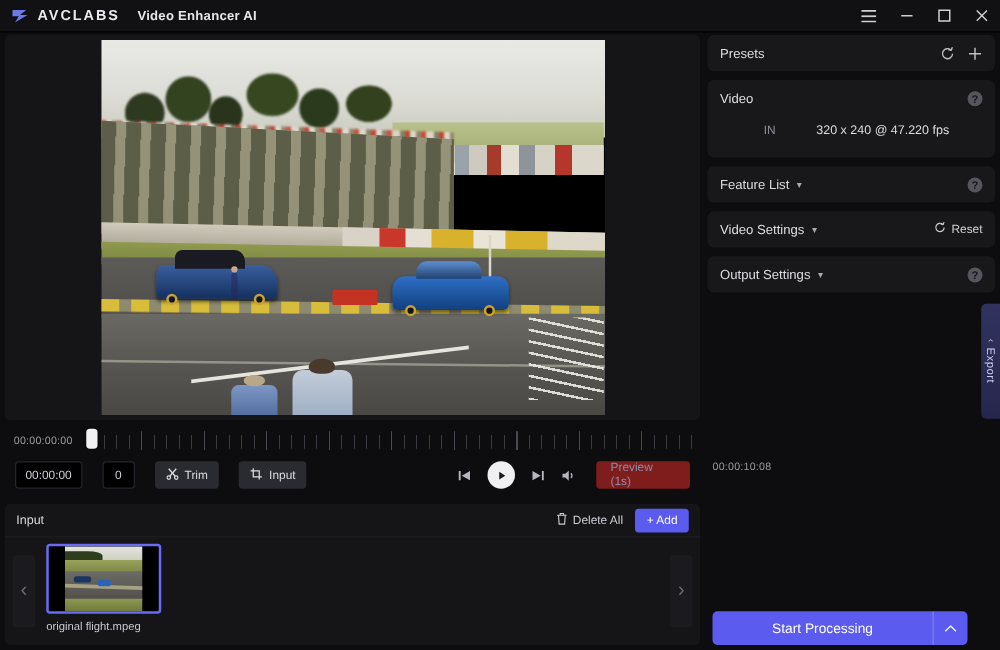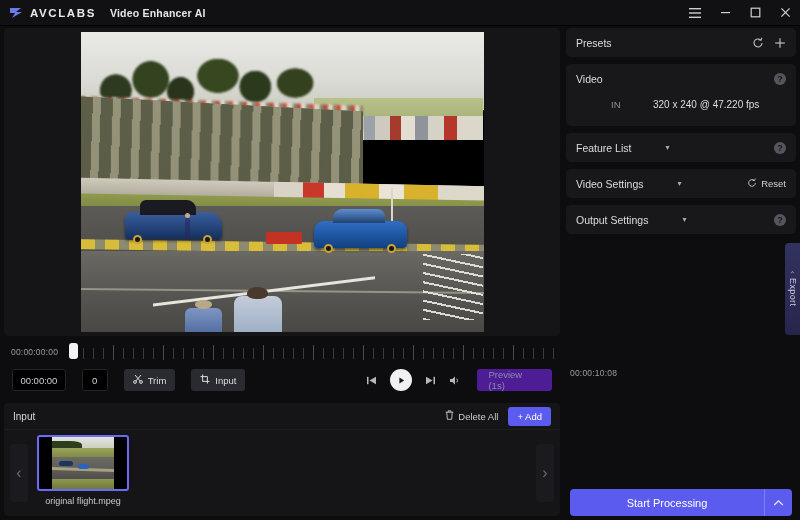--- a/index.html
+++ b/index.html
@@ -235,21 +235,21 @@
     font-size: 9.5px; color: #dcdce2; font-family: "Liberation Sans", sans-serif;
   }
   .transport { display: flex; align-items: center; gap: 13px; margin-left: 105px; }
   .tr-ico { color: #b6b6bf; display: flex; align-items: center; }
   .playbtn {
     width: 22px; height: 22px; border-radius: 50%; background: #f0f0f2;
     display: flex; align-items: center; justify-content: center;
   }
   .preview-btn {
     margin-left: auto; height: 22px; padding: 0 11px; border-radius: 3px;
-    background: #4c1d95; color: #8c8ca8; font-size: 9.5px;
+    background: #7f1d1d; color: #8c8ca8; font-size: 9.5px;
     display: flex; align-items: center; justify-content: center;
   }
 
   
   .input-panel {
     position: absolute; left: 4px; top: 403px; width: 556px; height: 113px;
     background: #151518; border-radius: 4px; overflow: hidden;
   }
   .input-head {
     height: 27px; display: flex; align-items: center; padding: 0 9px;
@@ -291,32 +291,32 @@
            background: linear-gradient(#6c6b64,#514f4b); }
   .t-stripe { position: absolute; left:0; top:60%; width:100%; height:3px;
            background: #d7ce9e; opacity:.6; transform: skewY(2deg); }
   .t-grass2 { position: absolute; left:0; top:80%; width:100%; height:20%;
            background: linear-gradient(#8d9850,#707a3a); }
   .t-car1 { position: absolute; left:12%; top:47%; width:22%; height:9%;
            background:#1b3561; border-radius:3px; }
   .t-car2 { position: absolute; left:42%; top:52%; width:18%; height:9%;
            background:#2a63b8; border-radius:3px; }
   .thumb-label {
-    margin-top: 5px; font-size: 9px; color: #c9c9d1; text-align: center;
+    margin-top: 5px; font-size: 9px; color: #c9c9d1; 
     white-space: nowrap; overflow: hidden; text-overflow: ellipsis;
   }
 
   
   .right {
     position: absolute; left: 566px; top: 28px; width: 230px; height: 488px;
   }
   .card { background: #18181b; border-radius: 5px; margin-bottom: 7px; }
   .card-head {
     height: 29px; display: flex; align-items: center; padding: 0 10px;
-    font-size: 10.5px; color: #dcdce2; gap: 28px;
+    font-size: 10.5px; color: #dcdce2;
   }
   .card-head .ic-right { margin-left: auto; display: flex; align-items: center; gap: 10px; }
   .help {
     width: 12px; height: 12px; border-radius: 50%; background: #55555e;
     color: #16161a; font-size: 9px; font-weight: bold;
     display: flex; align-items: center; justify-content: center;
   }
   .icbtn { color: #bdbdc6; display: flex; align-items: center; }
   .card-body { padding: 6px 9px 10px; }
   .select {
@@ -340,21 +340,21 @@
     border-radius: 4px 0 0 4px;
     display: flex; flex-direction: column; align-items: center;
     justify-content: center; gap: 4px;
   }
   .export-tab .lbl {
     writing-mode: vertical-rl; font-size: 9px; color: #cfcfe6; letter-spacing: .4px;
   }
   .export-tab .chv { color: #b9b9d6; font-size: 8px; writing-mode: vertical-rl; }
 
   .start-wrap {
-    position: absolute; left: 570px; top: 489px; width: 222px; height: 27px;
+    position: absolute; left: 570px; top: 489px; width: 204px; height: 27px;
     display: flex; border-radius: 4px; overflow: hidden; background: #5b5bf0;
   }
   .start-main {
     flex: 1; display: flex; align-items: center; justify-content: center;
     font-size: 11px; color: #fff;
   }
   .start-caret {
     width: 28px; display: flex; align-items: center; justify-content: center;
     border-left: 1px solid rgba(255,255,255,.22); color: #eaeaff;
   }

